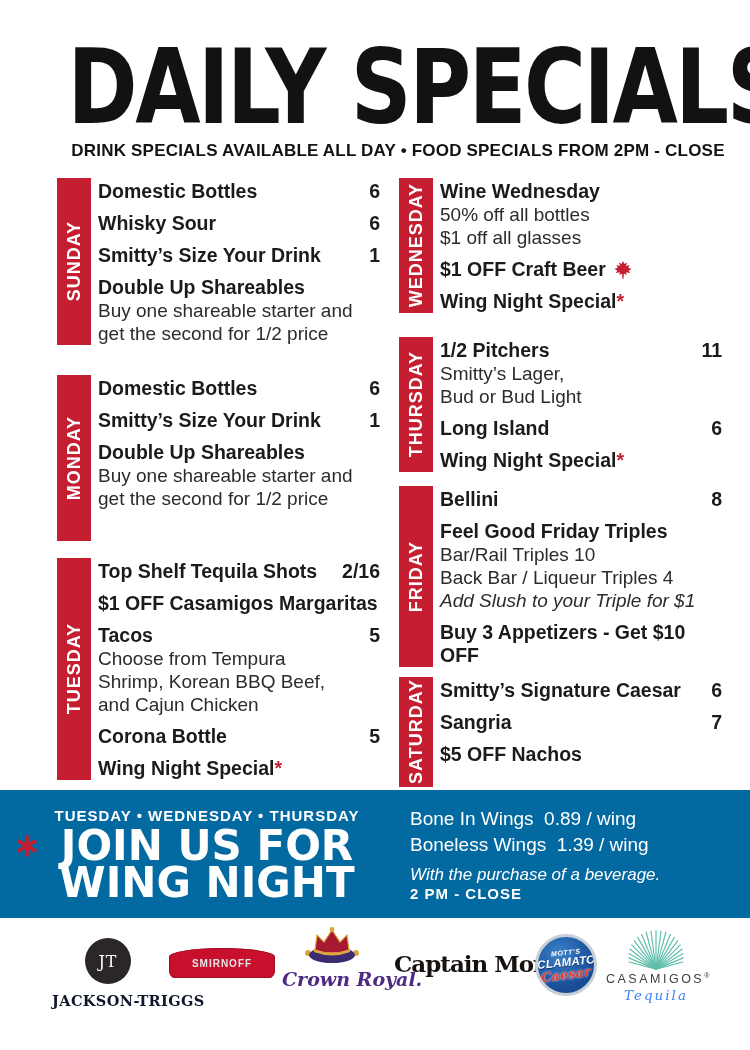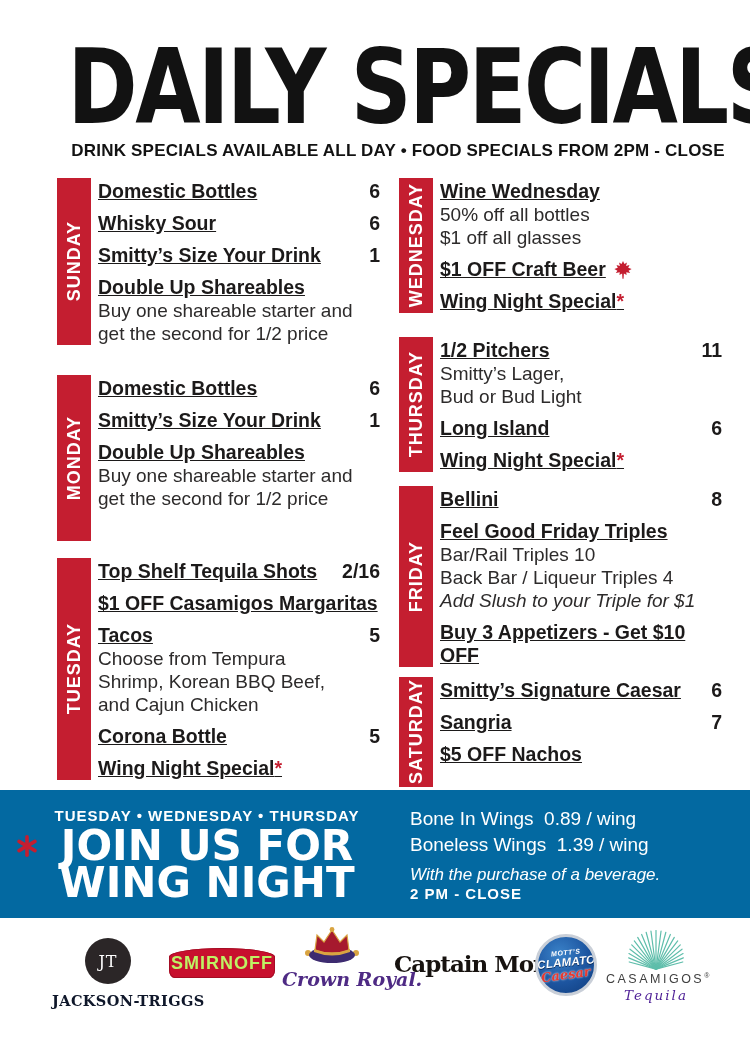--- a/index.html
+++ b/index.html
@@ -25,21 +25,21 @@
   #col-right .section{margin-bottom:24px;}
   #col-right .section:nth-child(2){margin-bottom:14px;}
   #col-right .section:nth-child(3){margin-bottom:10px;}
   #col-right .section:nth-child(4){min-height:110px;}
   .tab{width:34px;margin-right:7px;background:var(--red);display:flex;align-items:center;justify-content:center;flex-shrink:0;}
   .tab-label{writing-mode:vertical-rl;transform:rotate(180deg);color:#fff;font-weight:bold;
              font-size:18px;letter-spacing:1px;white-space:nowrap;}
   .content{flex:1;padding-top:2px;}
   .item + .item{margin-top:9px;}
   .item-row{display:flex;align-items:baseline;}
-  .item-name{font-weight:bold;font-size:19.5px;color:var(--ink);text-decoration:underline;}
+  .item-name{font-weight:bold;font-size:19.5px;color:var(--ink);}
   .item-price{margin-left:auto;font-weight:bold;font-size:19.5px;color:var(--ink);}
   .desc{font-size:19px;line-height:23px;color:#2d2b2b;font-weight:400;}
   .desc.italic{font-style:italic;}
   .star{color:var(--red);font-weight:bold;}
   .maple{width:18px;height:18px;margin-left:8px;align-self:center;flex-shrink:0;}
 
   
   .band{position:absolute;top:790px;left:0;width:750px;height:128px;background:#0369a1;color:#fff;}
   .band-left{position:absolute;left:42px;top:17px;width:330px;text-align:center;}
   .band-days{font-weight:bold;font-size:15px;letter-spacing:1px;}
@@ -57,42 +57,42 @@
   .lg-jt{left:52px;top:20px;width:112px;}
   .jt-circle{width:46px;height:46px;border-radius:50%;background:#2b2627;margin:0 auto;
              display:flex;align-items:center;justify-content:center;}
   .jt-mono{color:#fff;font-family:"DejaVu Serif",serif;font-size:16px;letter-spacing:1px;}
   .jt-word{margin-top:8px;font-family:"DejaVu Serif",serif;font-weight:bold;font-size:14.5px;
            letter-spacing:.4px;color:#0f172a;white-space:nowrap;}
   .lg-sm{left:166px;top:30px;width:112px;}
   .sm-banner{width:106px;height:30px;margin:0 auto;background:#C8102E;
              border-radius:50% 50% 6px 6px / 30% 30% 8px 8px;
              display:flex;align-items:center;justify-content:center;box-shadow:inset 0 0 0 1px #a30d24;}
-  .sm-word{color:#bef264;font-weight:bold;font-size:18px;letter-spacing:1px;}
+  .sm-word{color:#e5e5e5;font-weight:bold;font-size:10px;letter-spacing:1px;}
   .lg-cr{left:282px;top:8px;width:100px;}
   .cr-word{margin-top:-2px;font-family:"DejaVu Serif",serif;font-style:italic;font-weight:bold;
            font-size:19px;color:#4E2A84;white-space:nowrap;}
   .lg-cm{left:394px;top:32px;width:124px;}
   .cm-word{font-family:"DejaVu Serif",serif;font-weight:bold;font-size:23px;letter-spacing:-1px;
            color:#17120f;white-space:nowrap;}
   .lg-cl{left:534px;top:16px;width:64px;}
   .cl-badge{width:62px;height:62px;border-radius:50%;margin:0 auto;overflow:hidden;
             background:radial-gradient(circle at 38% 30%, #3A82C8 0%, #1D55A0 55%, #0F3C7C 100%);
             border:3px solid #C9CFD8;display:flex;flex-direction:column;align-items:center;justify-content:center;}
   .cl-top{color:#fff;font-weight:bold;font-style:italic;font-size:7px;transform:rotate(-6deg);letter-spacing:.5px;}
   .cl-mid{color:#fff;font-weight:bold;font-style:italic;font-size:11.5px;transform:rotate(-6deg);
           letter-spacing:.3px;text-shadow:0 1px 0 #0c2c5c;}
   .cl-script{font-family:"DejaVu Serif",serif;font-style:italic;font-weight:bold;font-size:13px;
              color:#E8392F;transform:rotate(-8deg);margin-top:-1px;text-shadow:0 0 2px #fff;}
   .lg-ca{left:606px;top:8px;width:100px;}
   .ca-fan{width:92px;height:44px;display:block;margin:0 auto;}
   .ca-word{margin-top:2px;font-size:12.5px;letter-spacing:2.5px;color:#404040;white-space:nowrap;}
   .ca-reg{font-size:7px;vertical-align:top;}
   .ca-sub{margin-top:1px;font-family:"DejaVu Serif",serif;font-style:italic;font-size:13.5px;
-          letter-spacing:2px;color:#4c1d95;}
+          letter-spacing:2px;color:#3b82f6;}
 </style>
 </head>
 <body>
 
 <div class="page">
 
   <h1 class="title">DAILY SPECIALS</h1>
   <div class="subtitle">DRINK SPECIALS AVAILABLE ALL DAY • FOOD SPECIALS FROM 2PM - CLOSE</div>
 
   <div class="col" id="col-left">

